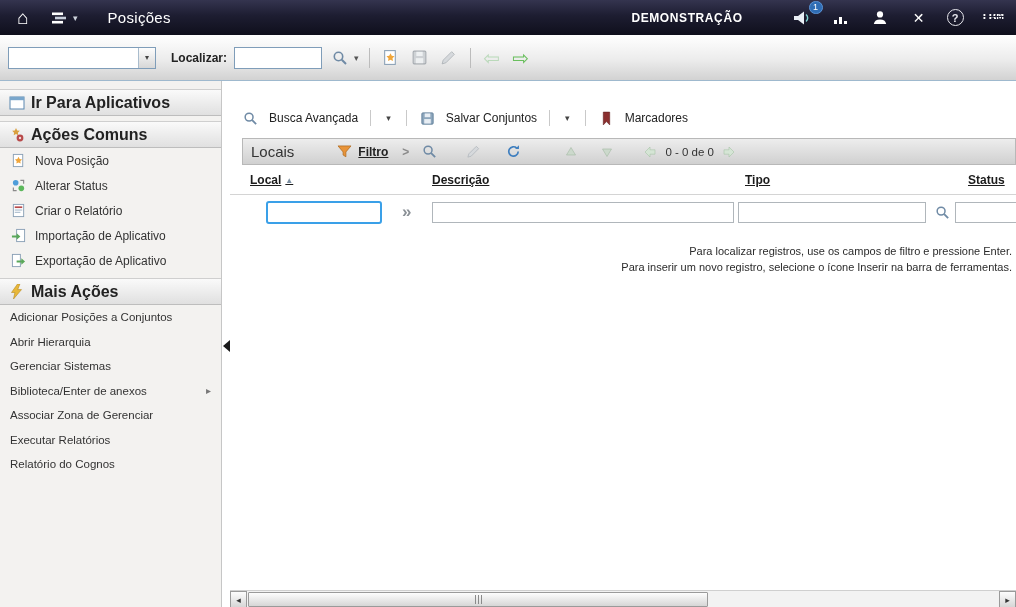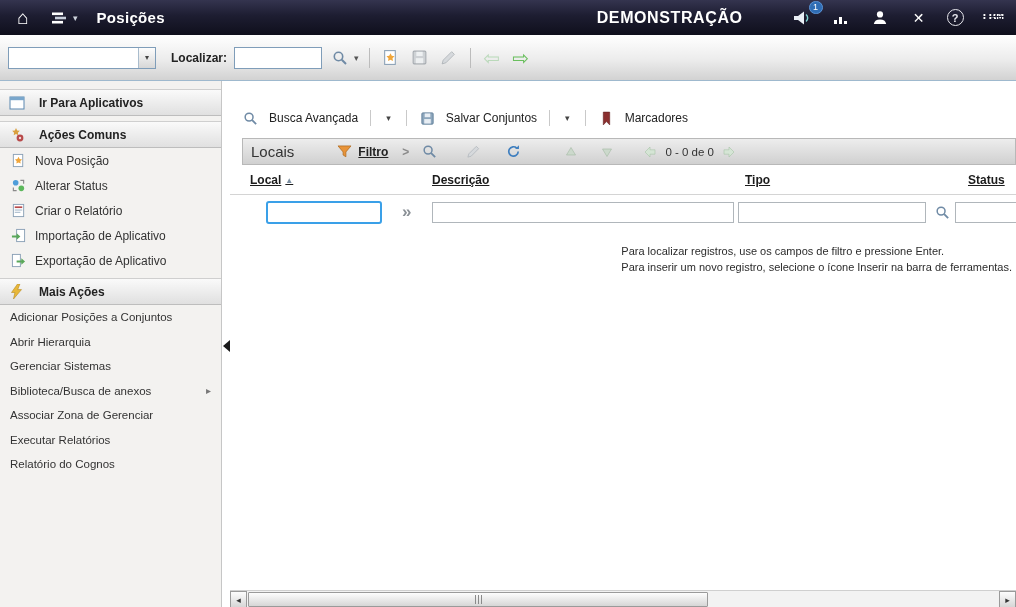--- a/index.html
+++ b/index.html
@@ -14,22 +14,22 @@
   
   .topbar {
     height:35px; display:flex; align-items:center; padding:0 12px;
     background:linear-gradient(180deg,#34344f 0%,#1d1d31 45%,#0f0f1c 100%);
     color:#fff; gap:14px;
   }
   .topbar .ticon { width:22px; height:20px; display:flex; align-items:center; justify-content:center; cursor:pointer; }
   .home-glyph { font-size:19px; color:#fff; line-height:1; }
   .menu-wrap { display:flex; align-items:center; gap:3px; cursor:pointer; }
   .tb-caret { font-size:9px; color:#cfd4dd; }
-  .app-title { font-size:15px; font-weight:bold; letter-spacing:.3px; margin-left:5px;text-align:center; }
-  .env-label { margin-left:auto; margin-right:34px; font-size:16px; font-weight:bold; letter-spacing:.6px; }
+  .app-title { font-size:15px; font-weight:normal; letter-spacing:.3px; margin-left:16px;text-align:center; }
+  .env-label { margin-left:auto; margin-right:34px; font-size:12px; font-weight:bold; letter-spacing:.6px; }
   .top-icons { display:flex; align-items:center; gap:17px; }
   .badge-wrap { position:relative; }
   .badge {
     position:absolute; top:-7px; right:-10px; min-width:14px; height:13px;
     background:#2f6db5; border:1px solid #5a93d6; border-radius:8px;
     font-size:9px; color:#fff; display:flex; align-items:center; justify-content:center; padding:0 3px;
   }
   .close-glyph { font-size:14px; color:#fff; }
   .help-circle {
     width:17px; height:17px; border:1.4px solid #e8e8ee; border-radius:50%;
@@ -67,24 +67,24 @@
 
   
   .main-row { position:absolute; top:81px; left:0; right:0; bottom:0; display:flex; }
 
   
   .sidebar {
     width:222px; background:#f3f2f0; border-right:1px solid #c6c6c6;
     padding-top:8px; overflow:hidden; position:relative;
   }
   .side-header {
-    height:27px; display:flex; align-items:center; gap:14px; padding:0 8px;
+    height:27px; display:flex; align-items:center; gap:6px; padding:0 8px;
     background:linear-gradient(#fafafa,#e0e0e0);
     border-top:1px solid #cscsc; border-top:1px solid #cfcfcf; border-bottom:1px solid #bdbdbd;
-    font-size:12px; font-weight:bold; color:#222; cursor:pointer;
+    font-size:16px; font-weight:bold; color:#222; cursor:pointer;
   }
   .side-header + .side-header, .gap-top { margin-top:5px; }
   .side-item {
     height:25px; display:flex; align-items:center; gap:8px; padding:0 10px;
     font-size:12px; color:#333; cursor:pointer; white-space:nowrap;
   }
   .side-item .sub-arrow { margin-left:auto; font-size:10px; color:#777; }
   .more-list .side-item { height:24.5px; font-size:11.5px; }
   .icn16 { width:17px; height:17px; display:flex; align-items:center; justify-content:center; }
 
@@ -131,21 +131,21 @@
 
   .filter-row { position:absolute; top:114px; left:0; right:0; height:36px; }
   .f-input {
     position:absolute; top:7px; height:21px; border:1px solid #b0b6bb; font-size:12px; padding:0 4px;
     outline:none; background:#fff;
   }
   .f-input.focused { border:2px solid #3aa0e8; border-radius:3px; height:23px; top:6px; }
   .guillemet { position:absolute; top:8px; font-size:17px; color:#8a9096; font-weight:bold; cursor:pointer; line-height:1; }
 
   .help-block {
-    position:absolute; top:162px; right:4px; text-align:left;
+    position:absolute; top:162px; right:4px; text-align:right;
     font-size:11px; color:#2b2b2b; line-height:16px;
   }
 
   
   .hscroll {
     position:absolute; left:0; right:0; bottom:0; height:17px;
     background:#f2f2f2; border-top:1px solid #cfcfcf;
   }
   .hs-btn {
     position:absolute; top:0; width:17px; height:17px;
@@ -347,21 +347,21 @@
       <div class="side-item">
         <span>Adicionar Posições a Conjuntos</span>
       </div>
       <div class="side-item">
         <span>Abrir Hierarquia</span>
       </div>
       <div class="side-item">
         <span>Gerenciar Sistemas</span>
       </div>
       <div class="side-item">
-        <span>Biblioteca/Busca de anexos</span>
+        <span>Biblioteca/Enter de anexos</span>
         <span class="sub-arrow">▸</span>
       </div>
       <div class="side-item">
         <span>Associar Zona de Gerenciar</span>
       </div>
       <div class="side-item">
         <span>Executar Relatórios</span>
       </div>
       <div class="side-item">
         <span>Relatório do Cognos</span>

